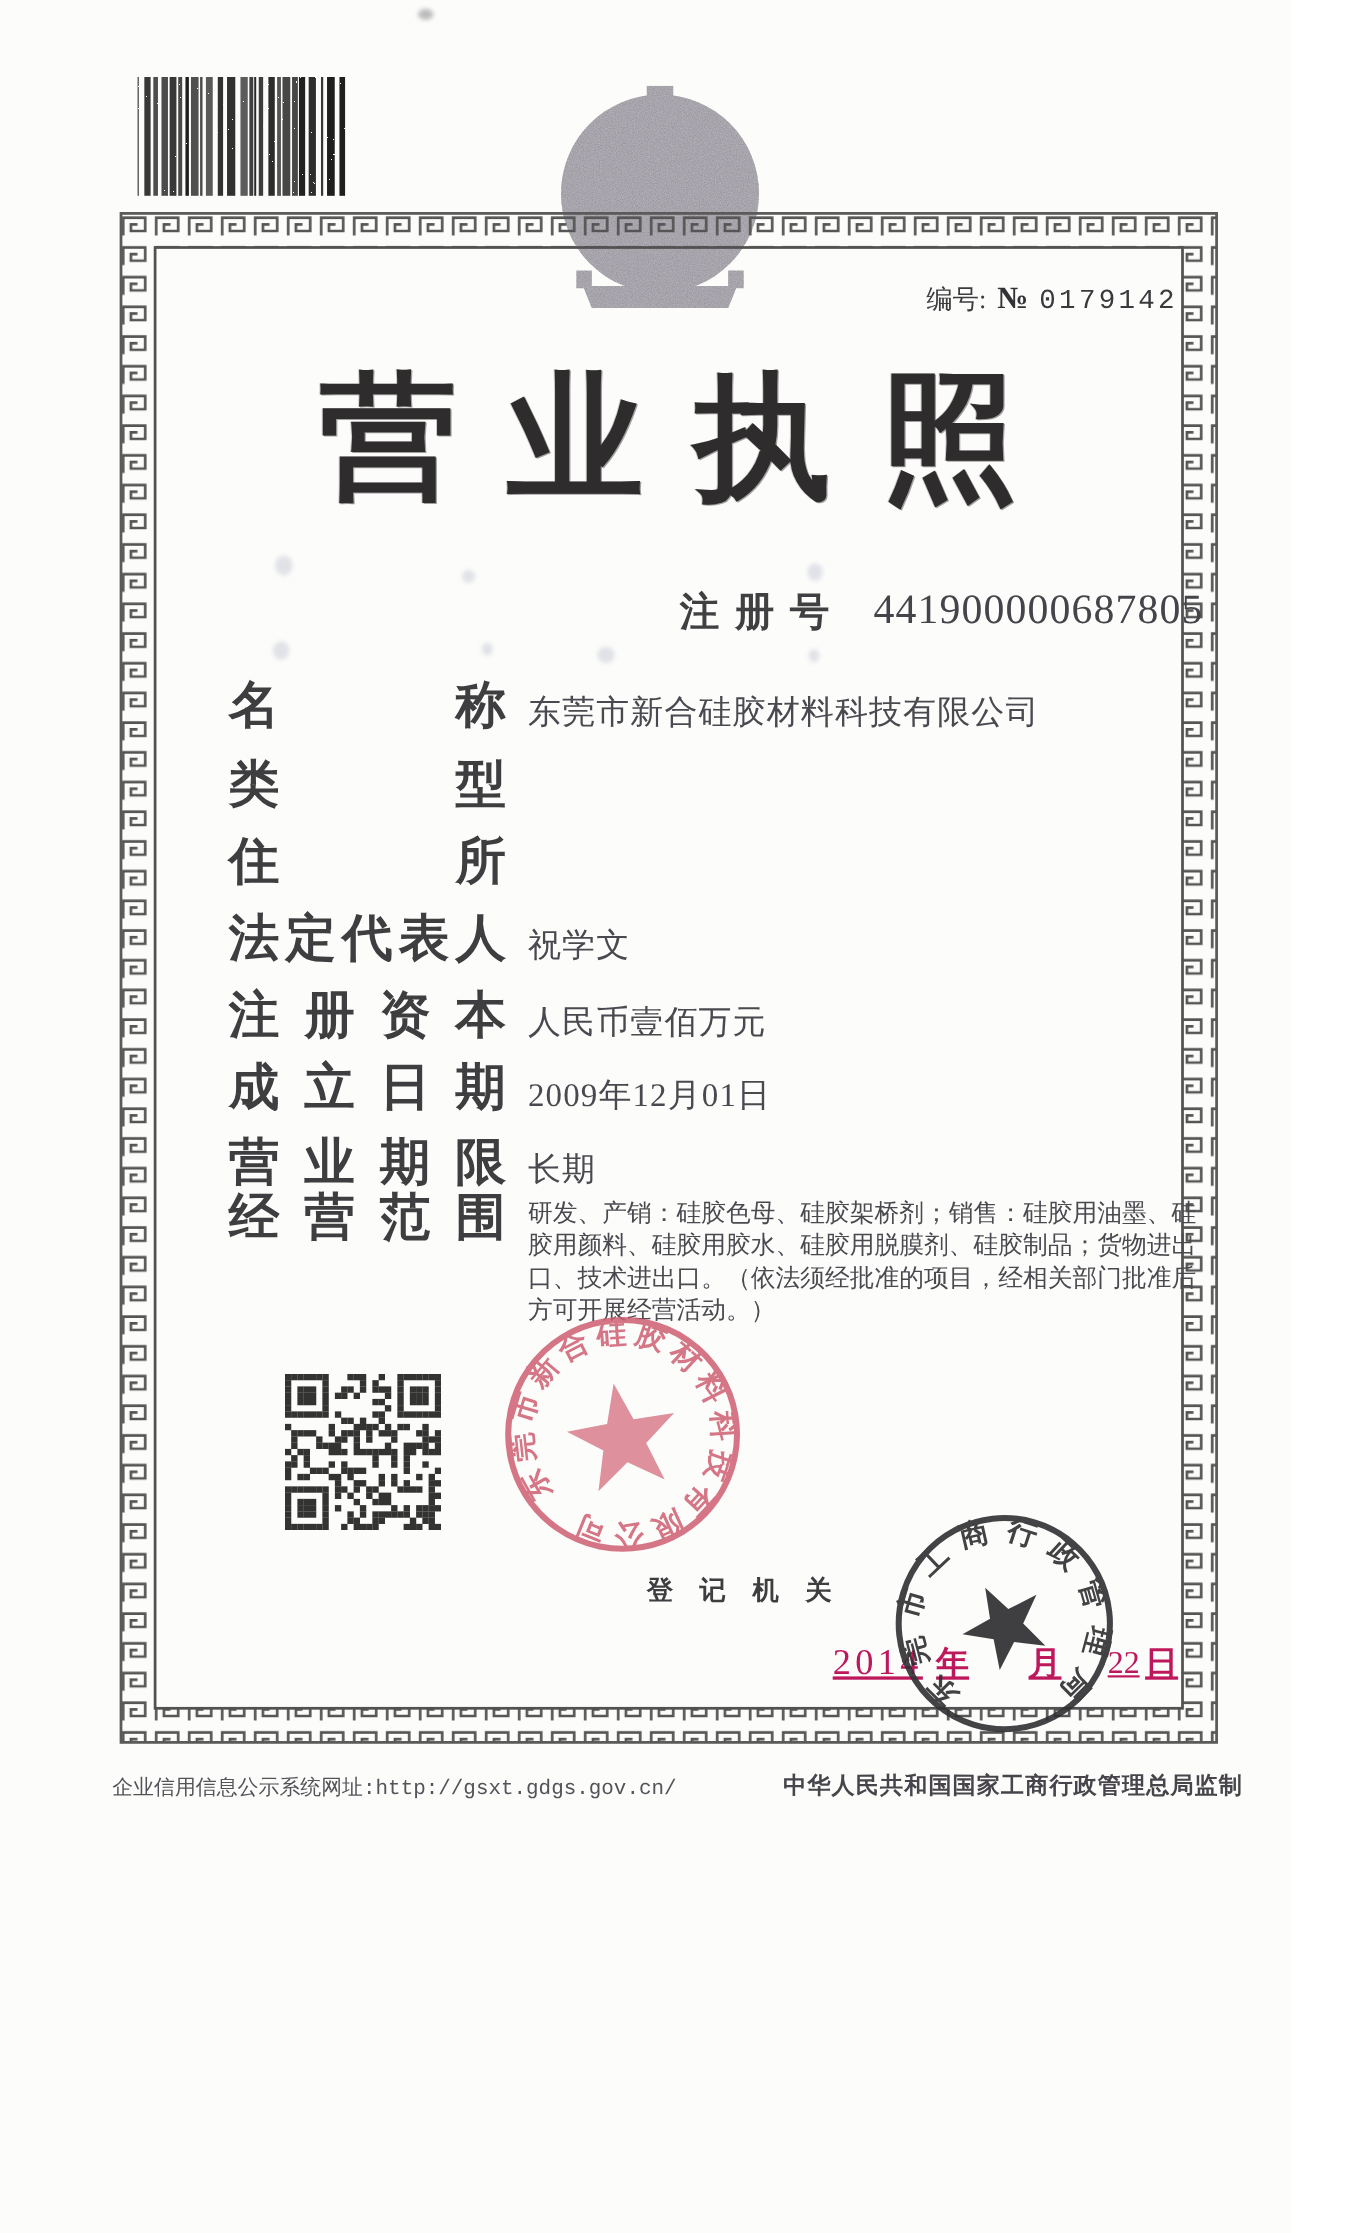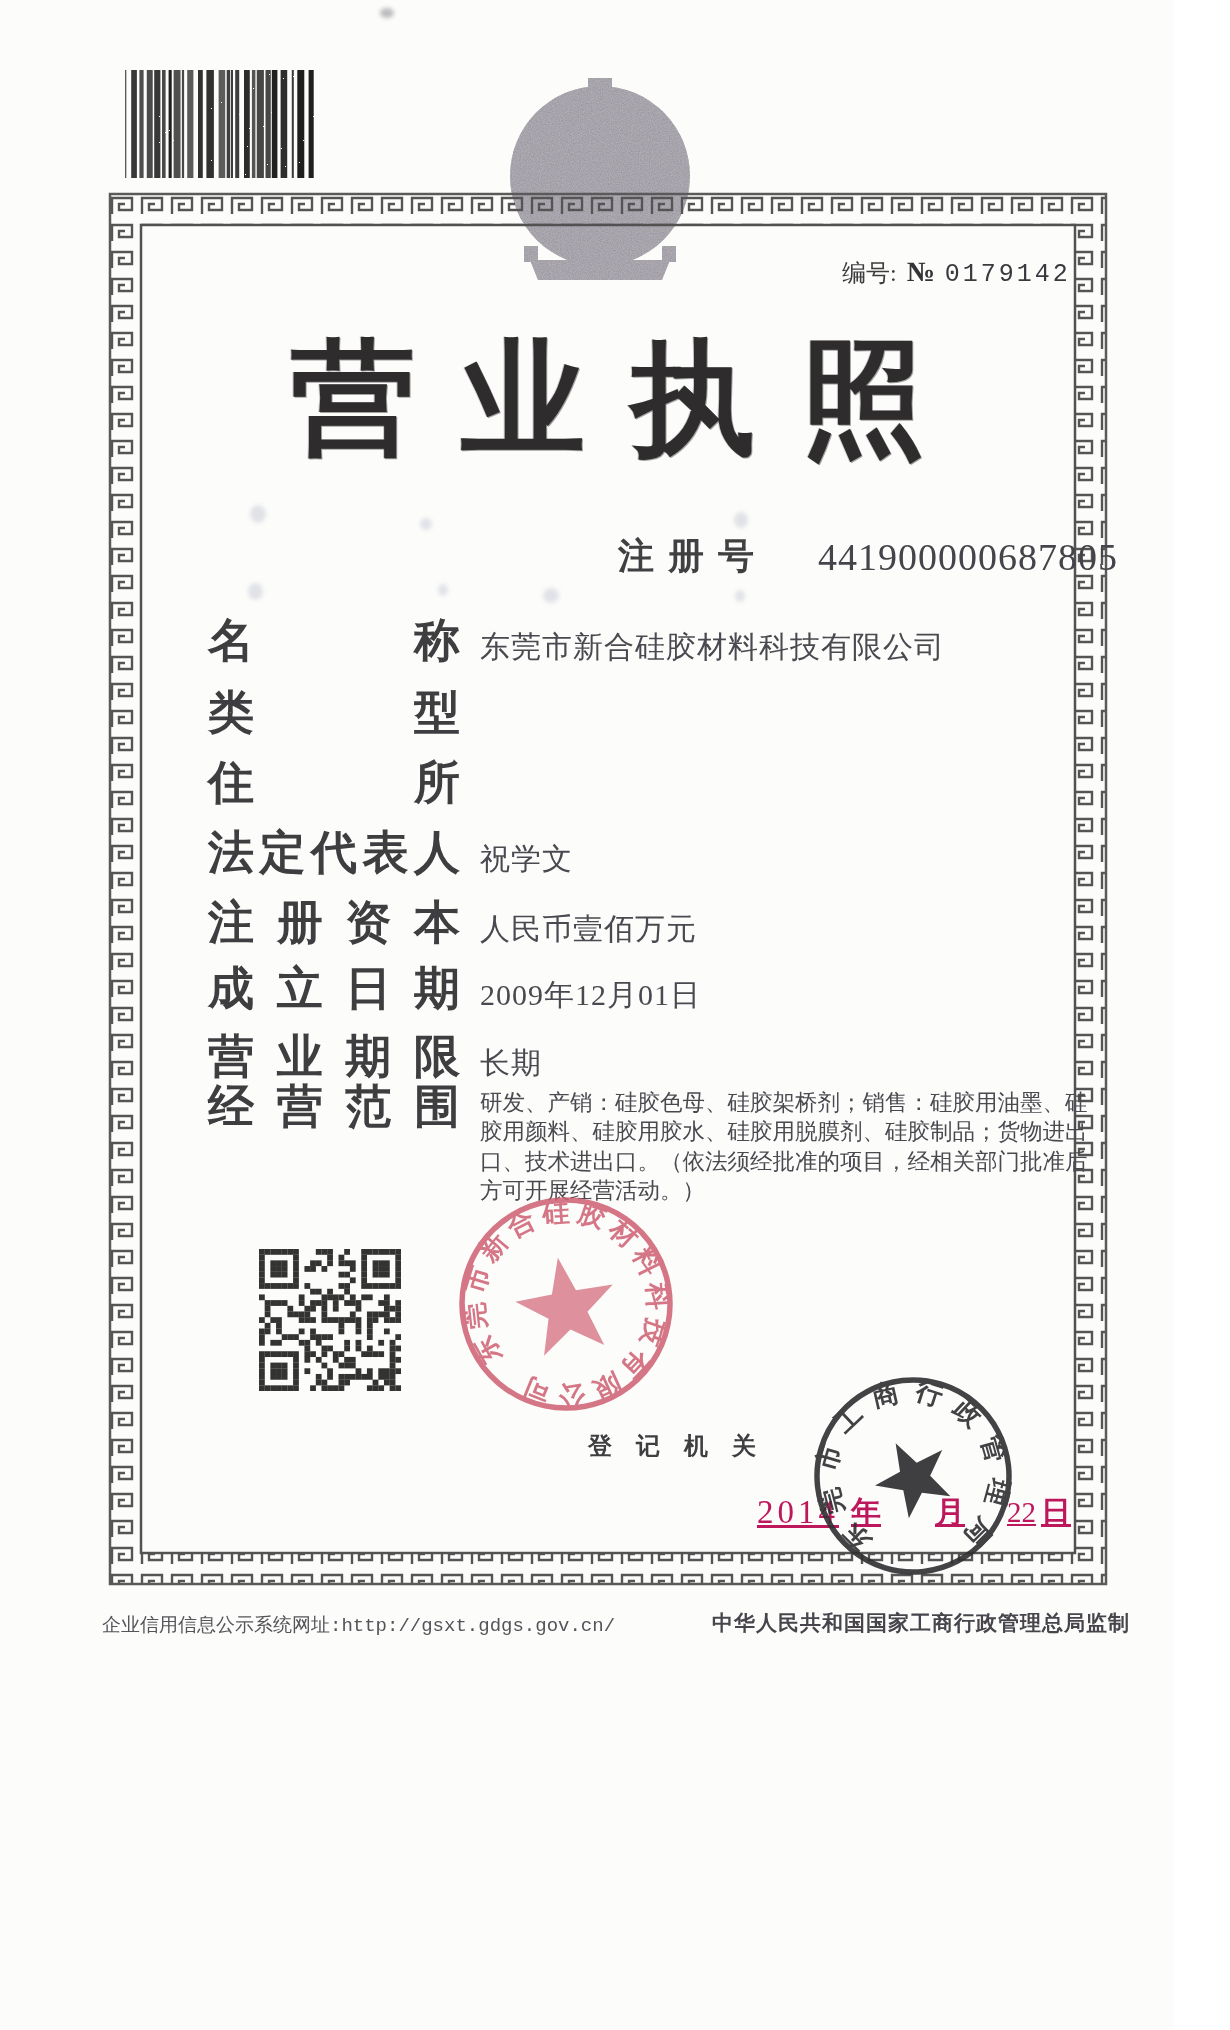--- a/index.html
+++ b/index.html
@@ -14,21 +14,21 @@
          text-shadow:1px 1px 0 rgba(52,50,51,.45), -1px 0 0 rgba(52,50,51,.25);}
 
   
   .serial{left:842px;top:256px;display:flex;align-items:baseline;gap:10px;}
   .serial-label{font-size:24px;color:#3c3b3e;}
   .serial-no-mark{font-weight:700;font-size:28px;color:#333236;}
   .serial-num{font-family:"Liberation Mono","DejaVu Sans Mono",monospace;font-size:25px;
               letter-spacing:3px;color:#3a393d;}
 
   
-  .regline{left:618px;top:532px;display:flex;align-items:center;gap:24px;}
+  .regline{left:618px;top:532px;display:flex;align-items:flex-start;}
   .reg-label{font-weight:700;font-size:36px;letter-spacing:14px;color:#403f42;}
   .reg-value{font-size:38px;margin-left:26px;color:#45444a;letter-spacing:1px;}
 
   
   #fields{left:208px;top:618px;width:880px;height:640px;}
   .frow{position:absolute;left:0;display:flex;align-items:flex-start;width:880px;}
   .flabel{width:252px;flex:none;display:flex;justify-content:space-between;
           font-family:"Liberation Serif","DejaVu Serif",serif;font-weight:700;
           font-size:46px;line-height:1;color:#3e3d40;}
   .fvalue{margin-left:20px;padding-top:9px;font-family:"Liberation Serif","DejaVu Serif",serif;

